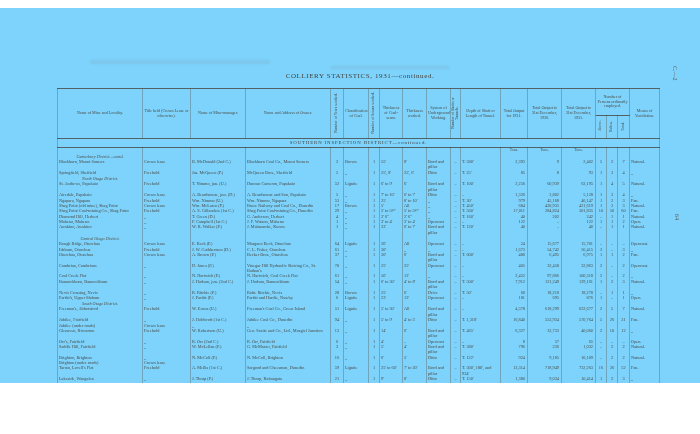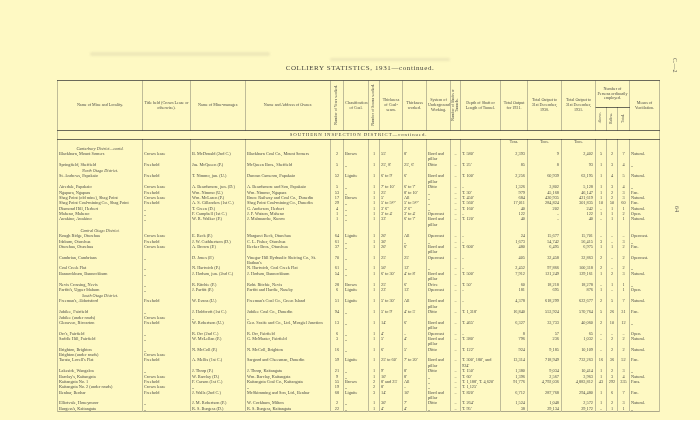--- a/index.html
+++ b/index.html
@@ -1,17 +1,17 @@
 <!DOCTYPE html>
 <html><head>
 <meta charset="utf-8">
 <style>
   html,body{margin:0;padding:0;}
-  .sheet{position:relative;width:700px;height:420px;background:#fef9c3;overflow:hidden;
-         font-family:"Liberation Serif",serif;color:#4b4b46;}
+  .sheet{position:relative;width:700px;height:375px;background:#7dd3fc;overflow:hidden;
+         font-family:"Liberation Serif",serif;color:#4b4b46;margin-top:8px;}
   .smudge{position:absolute;background:rgba(120,118,110,.12);filter:blur(1px);border-radius:2px;}
   .title{position:absolute;top:64px;left:60px;width:600px;text-align:center;
          font-size:7px;letter-spacing:.6px;color:#45443f;}
   .edge{position:absolute;writing-mode:vertical-rl;font-size:6px;color:#5a5954;}
   .c2{right:22px;top:58px;}
   .pg{right:20px;top:206px;}
   table{position:absolute;left:57px;top:80px;width:602px;border-collapse:collapse;
         table-layout:fixed;font-size:4.3px;line-height:1.25;color:#4b4b46;}
   th,td{border-left:1px solid rgba(90,90,82,.38);border-right:1px solid rgba(90,90,82,.38);
         padding:0 1px;overflow:hidden;}

